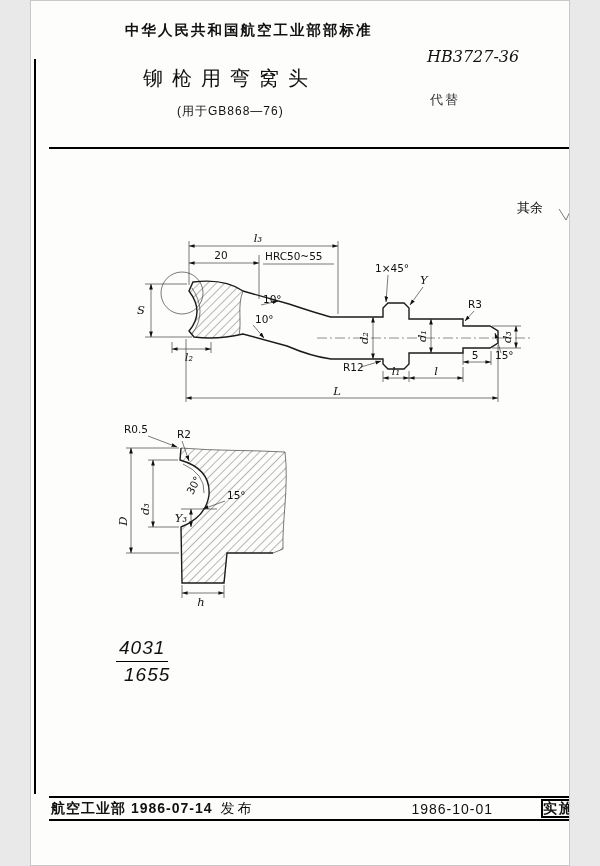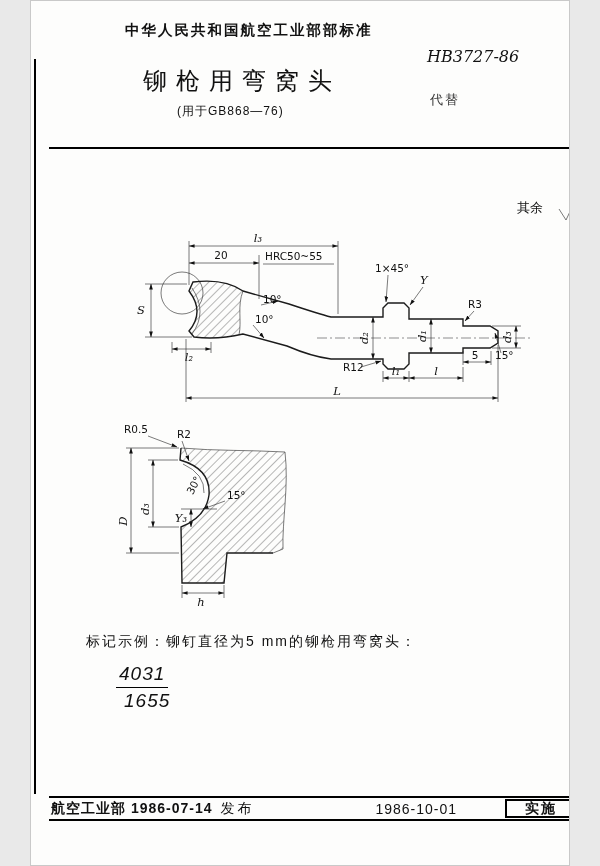--- a/index.html
+++ b/index.html
@@ -5,21 +5,21 @@
   html,body{margin:0;padding:0;background:#e9e9e9;}
   .page{
     position:relative;width:540px;height:866px;margin:0 auto;
     background:#fdfdfc;color:#111;overflow:hidden;
     font-family:"Liberation Sans",sans-serif;
     border:1px solid #c9c9c9;box-sizing:border-box;
   }
   .scan-edge{position:absolute;left:3px;top:58px;width:2px;height:735px;background:#000;}
   .std-org{position:absolute;left:94px;top:20px;font-size:14.5px;font-weight:bold;letter-spacing:2px;}
   .doc-no{position:absolute;left:396px;top:46px;font-size:16px;font-style:italic;font-family:"DejaVu Serif",serif;}
-  .doc-title{position:absolute;left:112px;top:64px;font-size:24px;letter-spacing:9px;font-family:Liberation Mono, monospace;}
+  .doc-title{position:absolute;left:112px;top:64px;font-size:20px;letter-spacing:9px;font-family:Liberation Mono, monospace;}
   .replaces{position:absolute;left:399px;top:90px;font-size:13px;color:#333;letter-spacing:2px;}
   .subtitle{position:absolute;left:146px;top:102px;font-size:12px;letter-spacing:1px;}
   .head-rule{position:absolute;left:18px;top:146px;width:564px;height:2px;background:#000;}
 
   svg.drawing{position:absolute;left:0;top:150px;}
   svg text{font-family:"DejaVu Sans",sans-serif;font-size:10.5px;fill:#111;}
   svg text.it{font-style:italic;font-family:"DejaVu Serif",serif;font-size:11.5px;}
   svg text.cn{font-size:13px;}
   svg .part{stroke:#1b1b1b;stroke-width:1.4;fill:none;}
   svg .thin, svg .ldr, svg g.dims line{stroke:#333;stroke-width:0.65;fill:none;}
@@ -35,31 +35,31 @@
 
   .footer-band{
     position:absolute;left:18px;top:795px;width:564px;height:21px;
     border-top:2px solid #000;border-bottom:2px solid #000;
     display:flex;align-items:center;box-sizing:content-box;font-size:14px;
   }
   .footer-band .issuer{font-weight:bold;margin-left:2px;letter-spacing:1px;}
   .footer-band .publish{font-weight:normal;margin-left:8px;letter-spacing:3px;}
   .footer-band .spacer{flex:1;}
   .footer-band .impl-date{letter-spacing:1px;}
-  .footer-band .impl-box{border:2px solid #000;font-weight:bold;padding:0 18px;line-height:15px;margin-left:48px;margin-right:36px;letter-spacing:2px;}
+  .footer-band .impl-box{border:2px solid #000;font-weight:bold;padding:0 0;line-height:15px;margin-left:48px;margin-right:36px;letter-spacing:2px;}
   .page-no{position:absolute;left:567px;top:828px;font-size:10px;}
 </style>
 </head>
 <body>
 
 <div class="page">
   <div class="scan-edge"></div>
 
   <div class="std-org">中华人民共和国航空工业部部标准</div>
-  <div class="doc-no">HB3727-86</div>
+  <div class="doc-no">HB3727-36</div>
   <h1 class="doc-title" style="margin:0;font-weight:normal;">铆枪用弯窝头</h1>
   <div class="replaces">代替</div>
   <div class="subtitle">(用于GB868—76)</div>
   <div class="head-rule"></div>
 
   <svg class="drawing" width="600" height="500" viewBox="0 150 600 500">
     <defs>
       <marker id="arr" viewBox="0 0 10 10" refX="9.5" refY="5" markerWidth="9" markerHeight="9" orient="auto-start-reverse">
         <path d="M0,1.8 L10,5 L0,8.2 Z" fill="#111"></path>
       </marker>
@@ -194,21 +194,20 @@
 
         <line x1="151" y1="584" x2="151" y2="597"></line>
         <line x1="193" y1="584" x2="193" y2="597"></line>
         <line x1="151" y1="592" x2="193" y2="592" marker-start="url(#arr)" marker-end="url(#arr)"></line>
         <text class="it" x="170" y="605" text-anchor="middle">h</text>
       </g>
     </g>
   </svg>
 
   <div class="notes">
-    <p>标记示例：铆钉直径为5 mm的铆枪用弯窝头：</p>
     <div class="designation">
       <div class="frac">
         <span class="num">4031</span>
         <span class="den-row">
           <span>165</span>
           <span>5</span>
         </span>
       </div>
     </div>
   </div>

